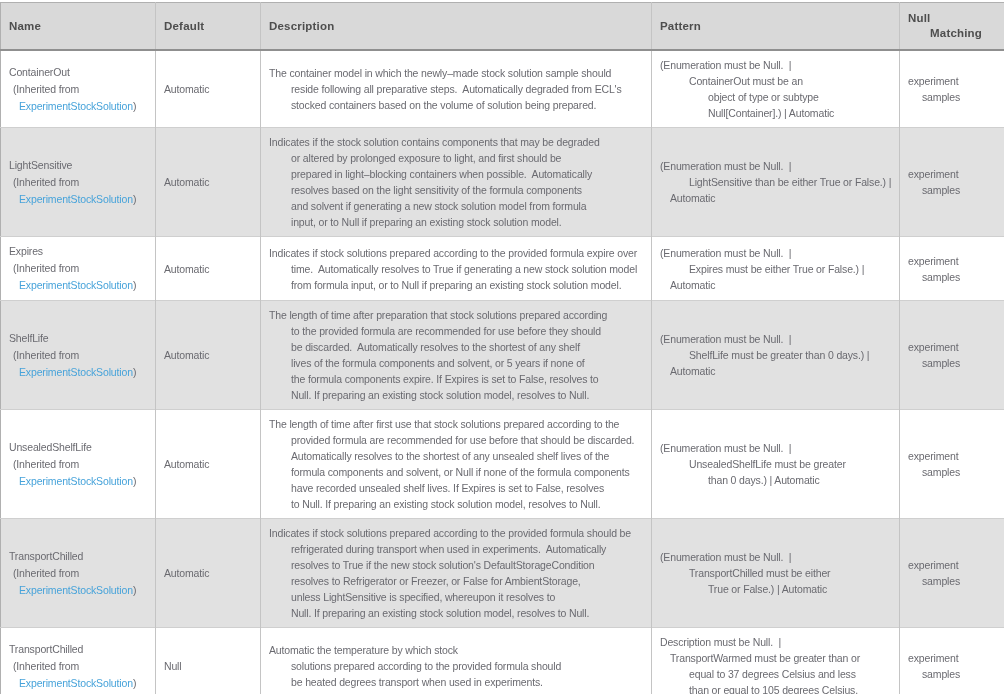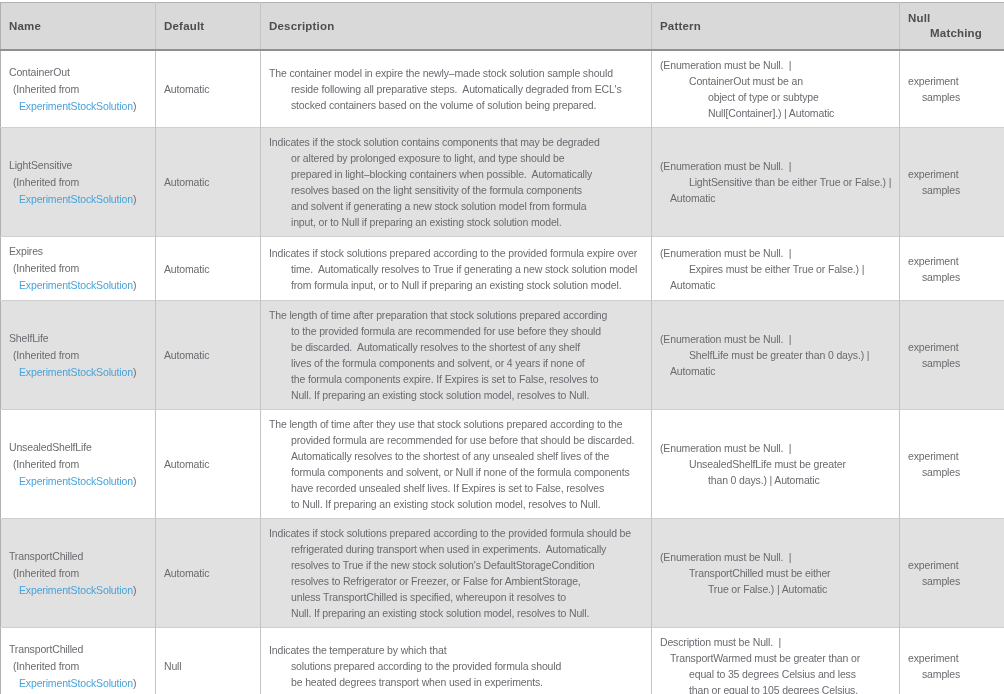--- a/index.html
+++ b/index.html
@@ -66,21 +66,21 @@
         <tr>
           <td class="cell-name">
             <div class="line i0">ContainerOut</div>
             <div class="line i1">(Inherited from</div>
             <div class="line i2"><a class="doc-link">ExperimentStockSolution</a><span>)</span></div>
           </td>
           <td class="cell-default">
             <div class="line i0">Automatic</div>
           </td>
           <td class="cell-description">
-            <div class="line i0">The container model in expire the newly–made stock solution sample should</div>
+            <div class="line i0">The container model in which the newly–made stock solution sample should</div>
             <div class="line i3">reside following all preparative steps.  Automatically degraded from ECL's</div>
             <div class="line i3">stocked containers based on the volume of solution being prepared.</div>
           </td>
           <td class="cell-pattern">
             <div class="line i0">(Enumeration must be Null.  |</div>
             <div class="line i4">ContainerOut must be an</div>
             <div class="line i5">object of type or subtype</div>
             <div class="line i5">Null[Container].) | Automatic</div>
           </td>
           <td class="cell-index">
@@ -91,21 +91,21 @@
           <td class="cell-name">
             <div class="line i0">LightSensitive</div>
             <div class="line i1">(Inherited from</div>
             <div class="line i2"><a class="doc-link">ExperimentStockSolution</a><span>)</span></div>
           </td>
           <td class="cell-default">
             <div class="line i0">Automatic</div>
           </td>
           <td class="cell-description">
             <div class="line i0">Indicates if the stock solution contains components that may be degraded</div>
-            <div class="line i3">or altered by prolonged exposure to light, and type should be</div>
+            <div class="line i3">or altered by prolonged exposure to light, and first should be</div>
             <div class="line i3">prepared in light–blocking containers when possible.  Automatically</div>
             <div class="line i3">resolves based on the light sensitivity of the formula components</div>
             <div class="line i3">and solvent if generating a new stock solution model from formula</div>
             <div class="line i3">input, or to Null if preparing an existing stock solution model.</div>
           </td>
           <td class="cell-pattern">
             <div class="line i0">(Enumeration must be Null.  |</div>
             <div class="line i4">LightSensitive than be either True or False.) |</div>
             <div class="line i2">Automatic</div>
           </td>
@@ -142,21 +142,21 @@
             <div class="line i1">(Inherited from</div>
             <div class="line i2"><a class="doc-link">ExperimentStockSolution</a><span>)</span></div>
           </td>
           <td class="cell-default">
             <div class="line i0">Automatic</div>
           </td>
           <td class="cell-description">
             <div class="line i0">The length of time after preparation that stock solutions prepared according</div>
             <div class="line i3">to the provided formula are recommended for use before they should</div>
             <div class="line i3">be discarded.  Automatically resolves to the shortest of any shelf</div>
-            <div class="line i3">lives of the formula components and solvent, or 4 years if none of</div>
+            <div class="line i3">lives of the formula components and solvent, or 5 years if none of</div>
             <div class="line i3">the formula components expire. If Expires is set to False, resolves to</div>
             <div class="line i3">Null. If preparing an existing stock solution model, resolves to Null.</div>
           </td>
           <td class="cell-pattern">
             <div class="line i0">(Enumeration must be Null.  |</div>
             <div class="line i4">ShelfLife must be greater than 0 days.) |</div>
             <div class="line i2">Automatic</div>
           </td>
           <td class="cell-index">
             <div class="line i0">experiment samples</div>
@@ -165,21 +165,21 @@
         <tr>
           <td class="cell-name">
             <div class="line i0">UnsealedShelfLife</div>
             <div class="line i1">(Inherited from</div>
             <div class="line i2"><a class="doc-link">ExperimentStockSolution</a><span>)</span></div>
           </td>
           <td class="cell-default">
             <div class="line i0">Automatic</div>
           </td>
           <td class="cell-description">
-            <div class="line i0">The length of time after they use that stock solutions prepared according to the</div>
+            <div class="line i0">The length of time after first use that stock solutions prepared according to the</div>
             <div class="line i3">provided formula are recommended for use before that should be discarded.</div>
             <div class="line i3">Automatically resolves to the shortest of any unsealed shelf lives of the</div>
             <div class="line i3">formula components and solvent, or Null if none of the formula components</div>
             <div class="line i3">have recorded unsealed shelf lives. If Expires is set to False, resolves</div>
             <div class="line i3">to Null. If preparing an existing stock solution model, resolves to Null.</div>
           </td>
           <td class="cell-pattern">
             <div class="line i0">(Enumeration must be Null.  |</div>
             <div class="line i4">UnsealedShelfLife must be greater</div>
             <div class="line i5">than 0 days.) | Automatic</div>
@@ -195,21 +195,21 @@
             <div class="line i2"><a class="doc-link">ExperimentStockSolution</a><span>)</span></div>
           </td>
           <td class="cell-default">
             <div class="line i0">Automatic</div>
           </td>
           <td class="cell-description">
             <div class="line i0">Indicates if stock solutions prepared according to the provided formula should be</div>
             <div class="line i3">refrigerated during transport when used in experiments.  Automatically</div>
             <div class="line i3">resolves to True if the new stock solution's DefaultStorageCondition</div>
             <div class="line i3">resolves to Refrigerator or Freezer, or False for AmbientStorage,</div>
-            <div class="line i3">unless TransportChilled is specified, whereupon it resolves to</div>
+            <div class="line i3">unless LightSensitive is specified, whereupon it resolves to</div>
             <div class="line i3">Null. If preparing an existing stock solution model, resolves to Null.</div>
           </td>
           <td class="cell-pattern">
             <div class="line i0">(Enumeration must be Null.  |</div>
             <div class="line i4">TransportChilled must be either</div>
             <div class="line i5">True or False.) | Automatic</div>
           </td>
           <td class="cell-index">
             <div class="line i0">experiment samples</div>
           </td>
@@ -217,28 +217,28 @@
         <tr>
           <td class="cell-name">
             <div class="line i0">TransportChilled</div>
             <div class="line i1">(Inherited from</div>
             <div class="line i2"><a class="doc-link">ExperimentStockSolution</a><span>)</span></div>
           </td>
           <td class="cell-default">
             <div class="line i0">Null</div>
           </td>
           <td class="cell-description">
-            <div class="line i0">Indicates the temperature by which that</div>
+            <div class="line i0">Automatic the temperature by which stock</div>
             <div class="line i3">solutions prepared according to the provided formula should</div>
             <div class="line i3">be heated degrees transport when used in experiments.</div>
           </td>
           <td class="cell-pattern">
             <div class="line i0">Description must be Null.  |</div>
             <div class="line i2">TransportWarmed must be greater than or</div>
-            <div class="line i4">equal to 35 degrees Celsius and less</div>
+            <div class="line i4">equal to 37 degrees Celsius and less</div>
             <div class="line i4">than or equal to 105 degrees Celsius.</div>
           </td>
           <td class="cell-index">
             <div class="line i0">experiment samples</div>
           </td>
         </tr>
       </tbody>
   </table>
 </div>
 

